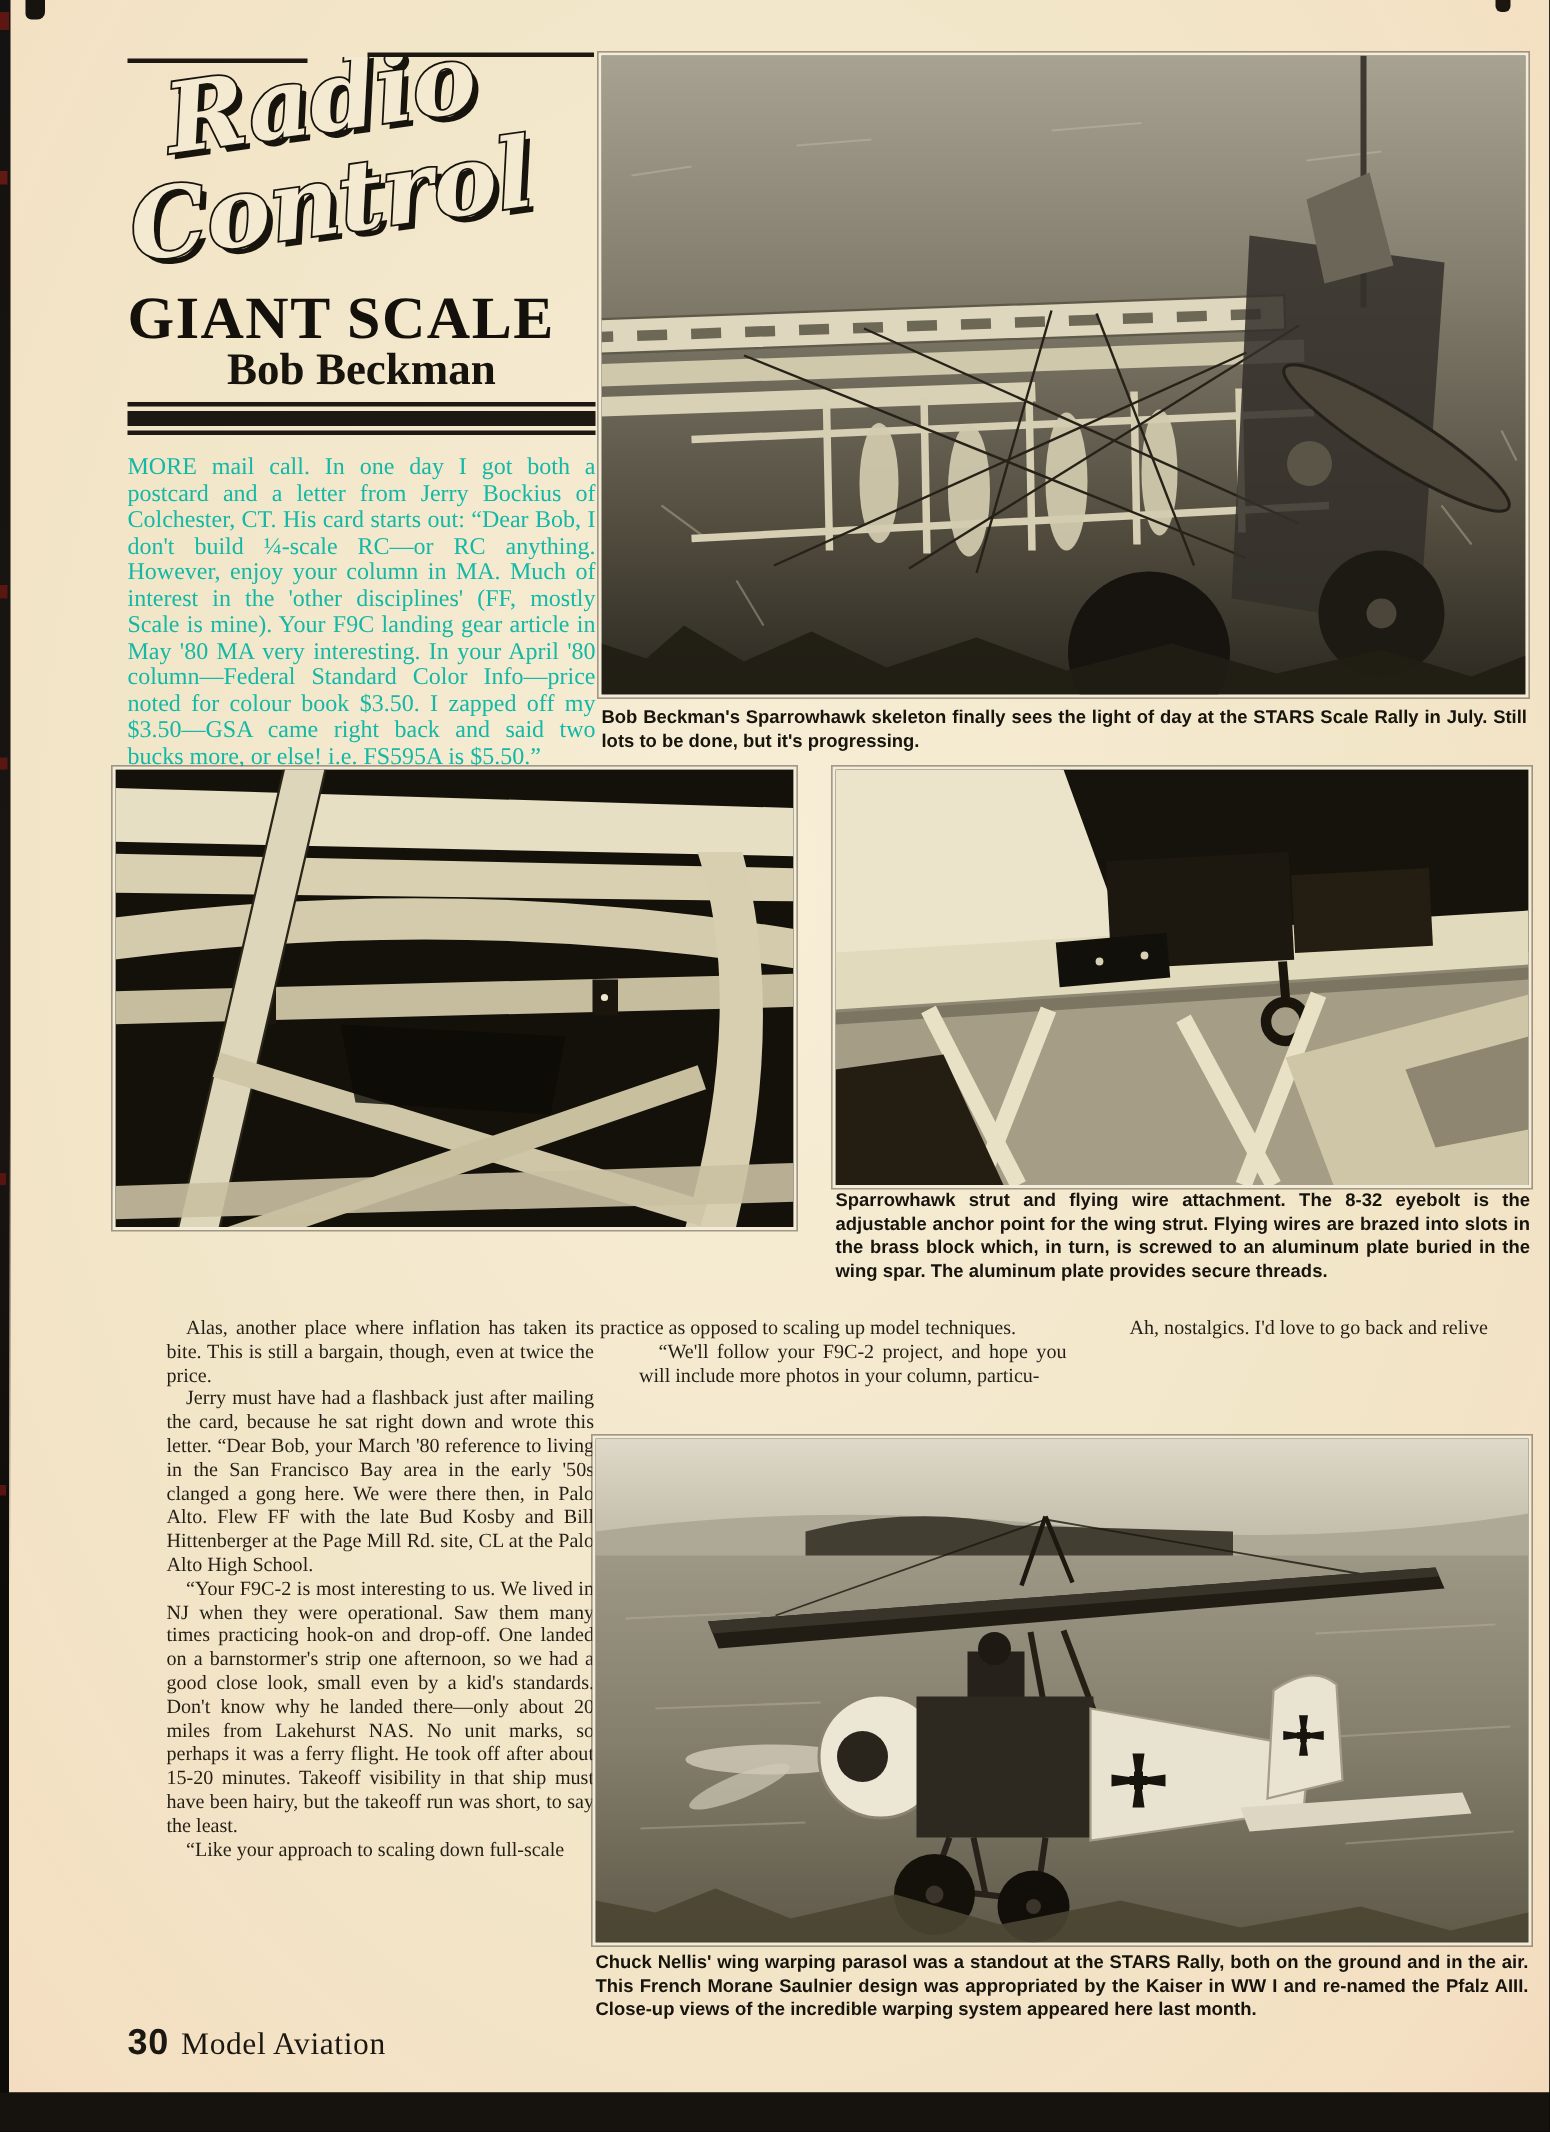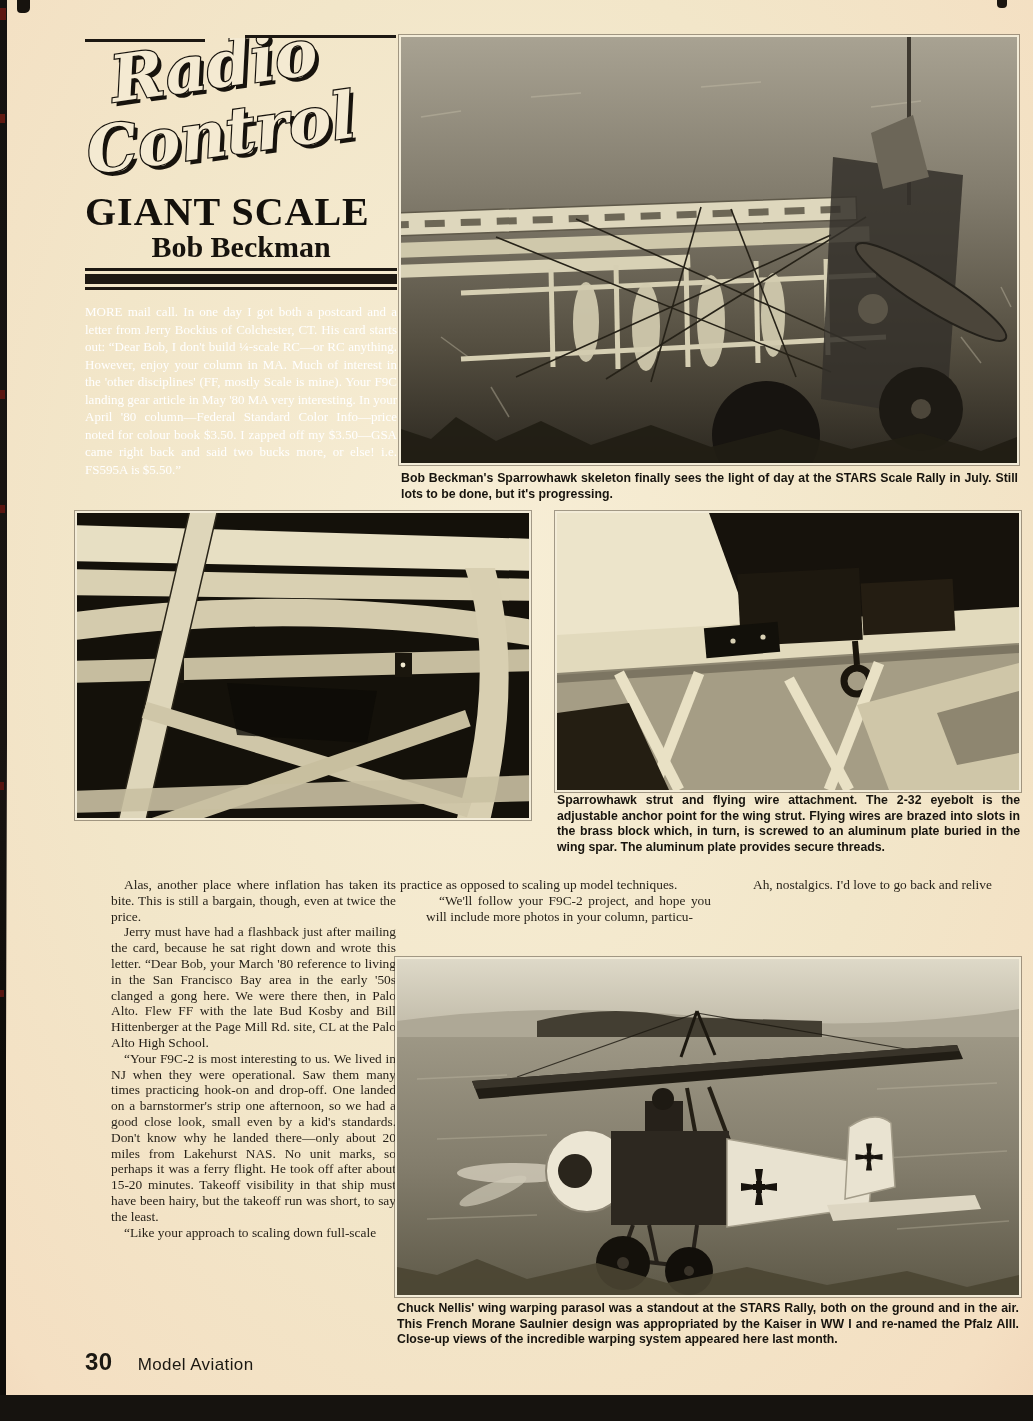--- a/index.html
+++ b/index.html
@@ -19,33 +19,33 @@
   .giant{position:absolute;left:85px;top:188px;width:312px;text-align:left;
          font-family:Liberation Serif, serif;font-weight:800;font-size:40px;
          letter-spacing:1px;color:#14110c;white-space:nowrap;}
   .author{position:absolute;left:85px;top:230px;width:312px;text-align:center;
           font-weight:700;font-size:30px;color:#17130d;}
 
   
   .col{position:absolute;font-size:13.4px;line-height:15.8px;text-align:justify;color:#241f17;}
   .col p{margin:0;}
   .col p.ind{text-indent:13px;margin-left:26px;}
-  .intro{position:absolute;left:85px;top:303px;width:312px;font-size:13px;line-height:17.5px;
-         text-align:justify;color:#ffffff;}
+  .intro{position:absolute;left:85px;top:303px;width:312px;font-size:16px;line-height:17.5px;
+         text-align:justify;color:#14b8a6;}
 
   
   .photo{position:absolute;border:2px solid #f3ecd8;box-shadow:0 0 0 1px rgba(60,52,40,.45);
          overflow:hidden;background:#6e6859;}
   .photo svg{display:block;}
   .cap{position:absolute;font-family:"Liberation Sans",sans-serif;font-weight:700;
        font-size:12.3px;line-height:15.6px;color:#17140e;text-align:justify;}
 
   .footer{position:absolute;left:85px;top:1348px;font-family:"Liberation Sans",sans-serif;color:#1b1812;}
   .footer .num{font-weight:800;font-size:24px;letter-spacing:.5px;}
-  .footer .mag{font-weight:500;font-size:17px;margin-left:25px;letter-spacing:.4px;}
+  .footer .mag{font-weight:500;font-size:21px;margin-left:8px;letter-spacing:.4px;font-family:Liberation Serif, serif;}
 </style>
 </head>
 <body>
 
 <div class="page">
   <div class="paper"></div>
 
   <div class="edge-left"></div>
   <div class="edge-bottom"></div>
   <div class="mark" style="left:0;top:8px;width:6px;height:12px;background:#5d1712;"></div>
@@ -188,21 +188,21 @@
         <line x1="62" y1="160" x2="122" y2="277"></line>
           <line x1="142" y1="160" x2="96" y2="277"></line>
         <line x1="232" y1="166" x2="292" y2="277"></line>
           <line x1="322" y1="150" x2="272" y2="277"></line>
       </g>
       <polygon points="300,192 462,150 462,277 332,277" fill="#cfc6a8"></polygon>
       <polygon points="0,200 72,190 112,277 0,277" fill="#241e12"></polygon>
       <polygon points="380,200 462,178 462,240 400,252" fill="#8e8670"></polygon>
     </svg>
   </div>
-  <div class="cap" style="left:557px;top:793px;width:463px;">Sparrowhawk strut and flying wire attachment. The 2-32 eyebolt is the adjustable anchor point for the wing strut. Flying wires are brazed into slots in the brass block which, in turn, is screwed to an aluminum plate buried in the wing spar. The aluminum plate provides secure threads.</div>
+  <div class="cap" style="left:557px;top:793px;width:463px;">Sparrowhawk strut and flying wire attachment. The 8-32 eyebolt is the adjustable anchor point for the wing strut. Flying wires are brazed into slots in the brass block which, in turn, is screwed to an aluminum plate buried in the wing spar. The aluminum plate provides secure threads.</div>
 
   <div class="col" style="left:85px;top:877px;width:311px;">
     <p class="ind">Alas, another place where inflation has taken its bite. This is still a bargain, though, even at twice the price.</p>
     <p class="ind">Jerry must have had a flashback just after mailing the card, because he sat right down and wrote this letter. “Dear Bob, your March '80 reference to living in the San Francisco Bay area in the early '50s clanged a gong here. We were there then, in Palo Alto. Flew FF with the late Bud Kosby and Bill Hittenberger at the Page Mill Rd. site, CL at the Palo Alto High School.</p>
     <p class="ind">“Your F9C-2 is most interesting to us. We lived in NJ when they were operational. Saw them many times practicing hook-on and drop-off. One landed on a barnstormer's strip one afternoon, so we had a good close look, small even by a kid's standards. Don't know why he landed there—only about 20 miles from Lakehurst NAS. No unit marks, so perhaps it was a ferry flight. He took off after about 15-20 minutes. Takeoff visibility in that ship must have been hairy, but the takeoff run was short, to say the least.</p>
     <p class="ind">“Like your approach to scaling down full-scale</p>
   </div>
   <div class="col" style="left:400px;top:877px;width:311px;">
     <p>practice as opposed to scaling up model techniques.</p>
     <p class="ind">“We'll follow your F9C-2 project, and hope you will include more photos in your column, particu-</p>

